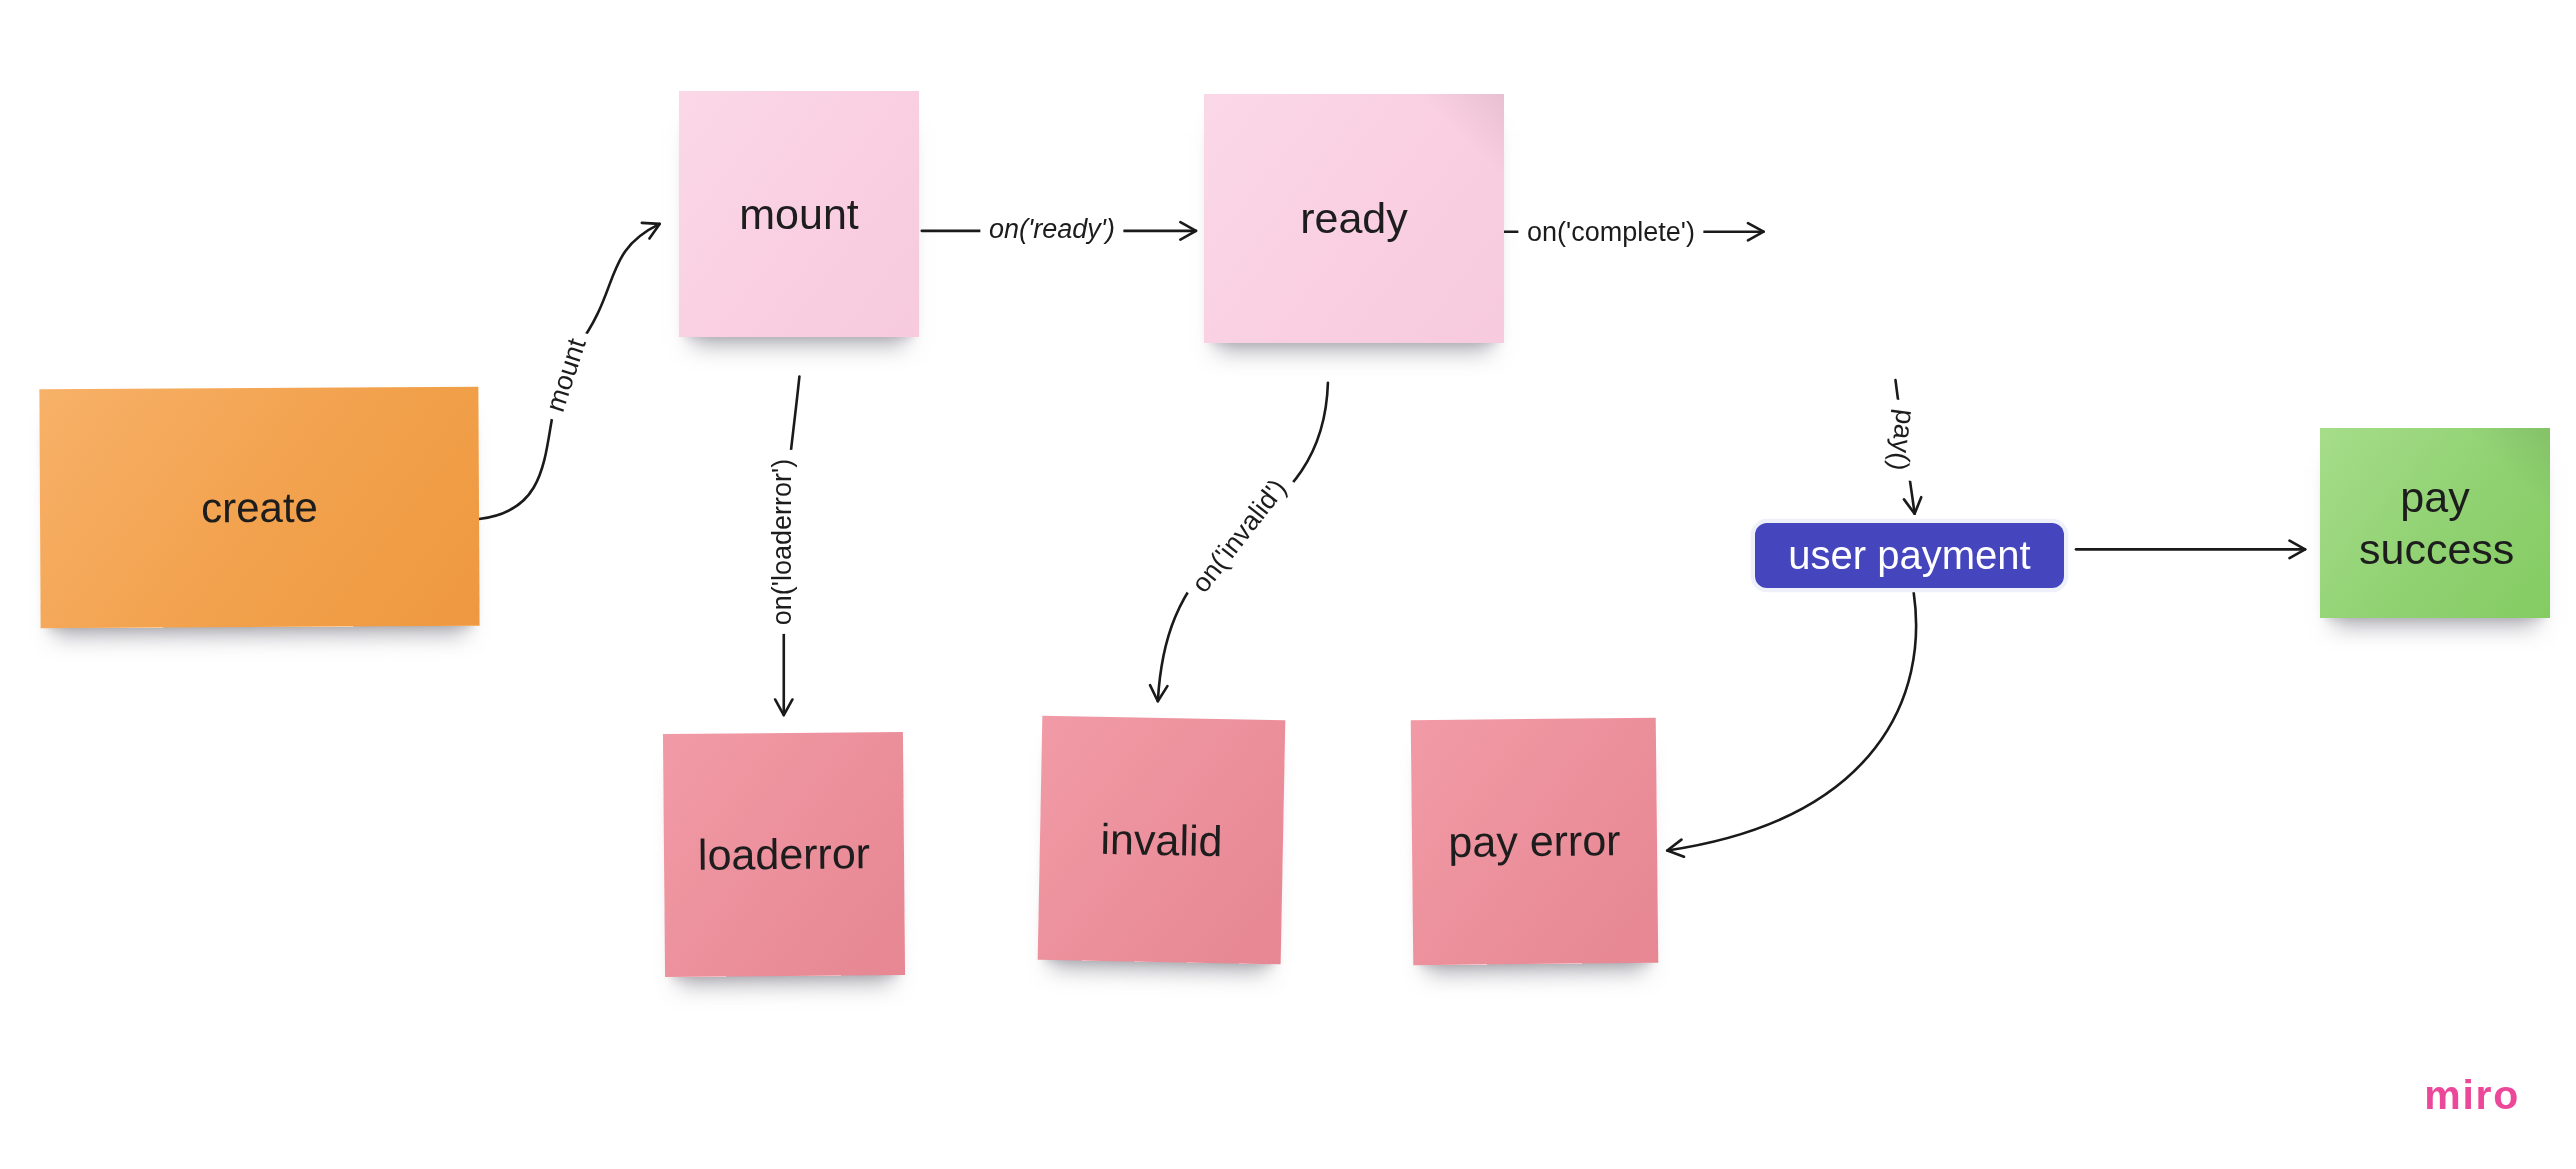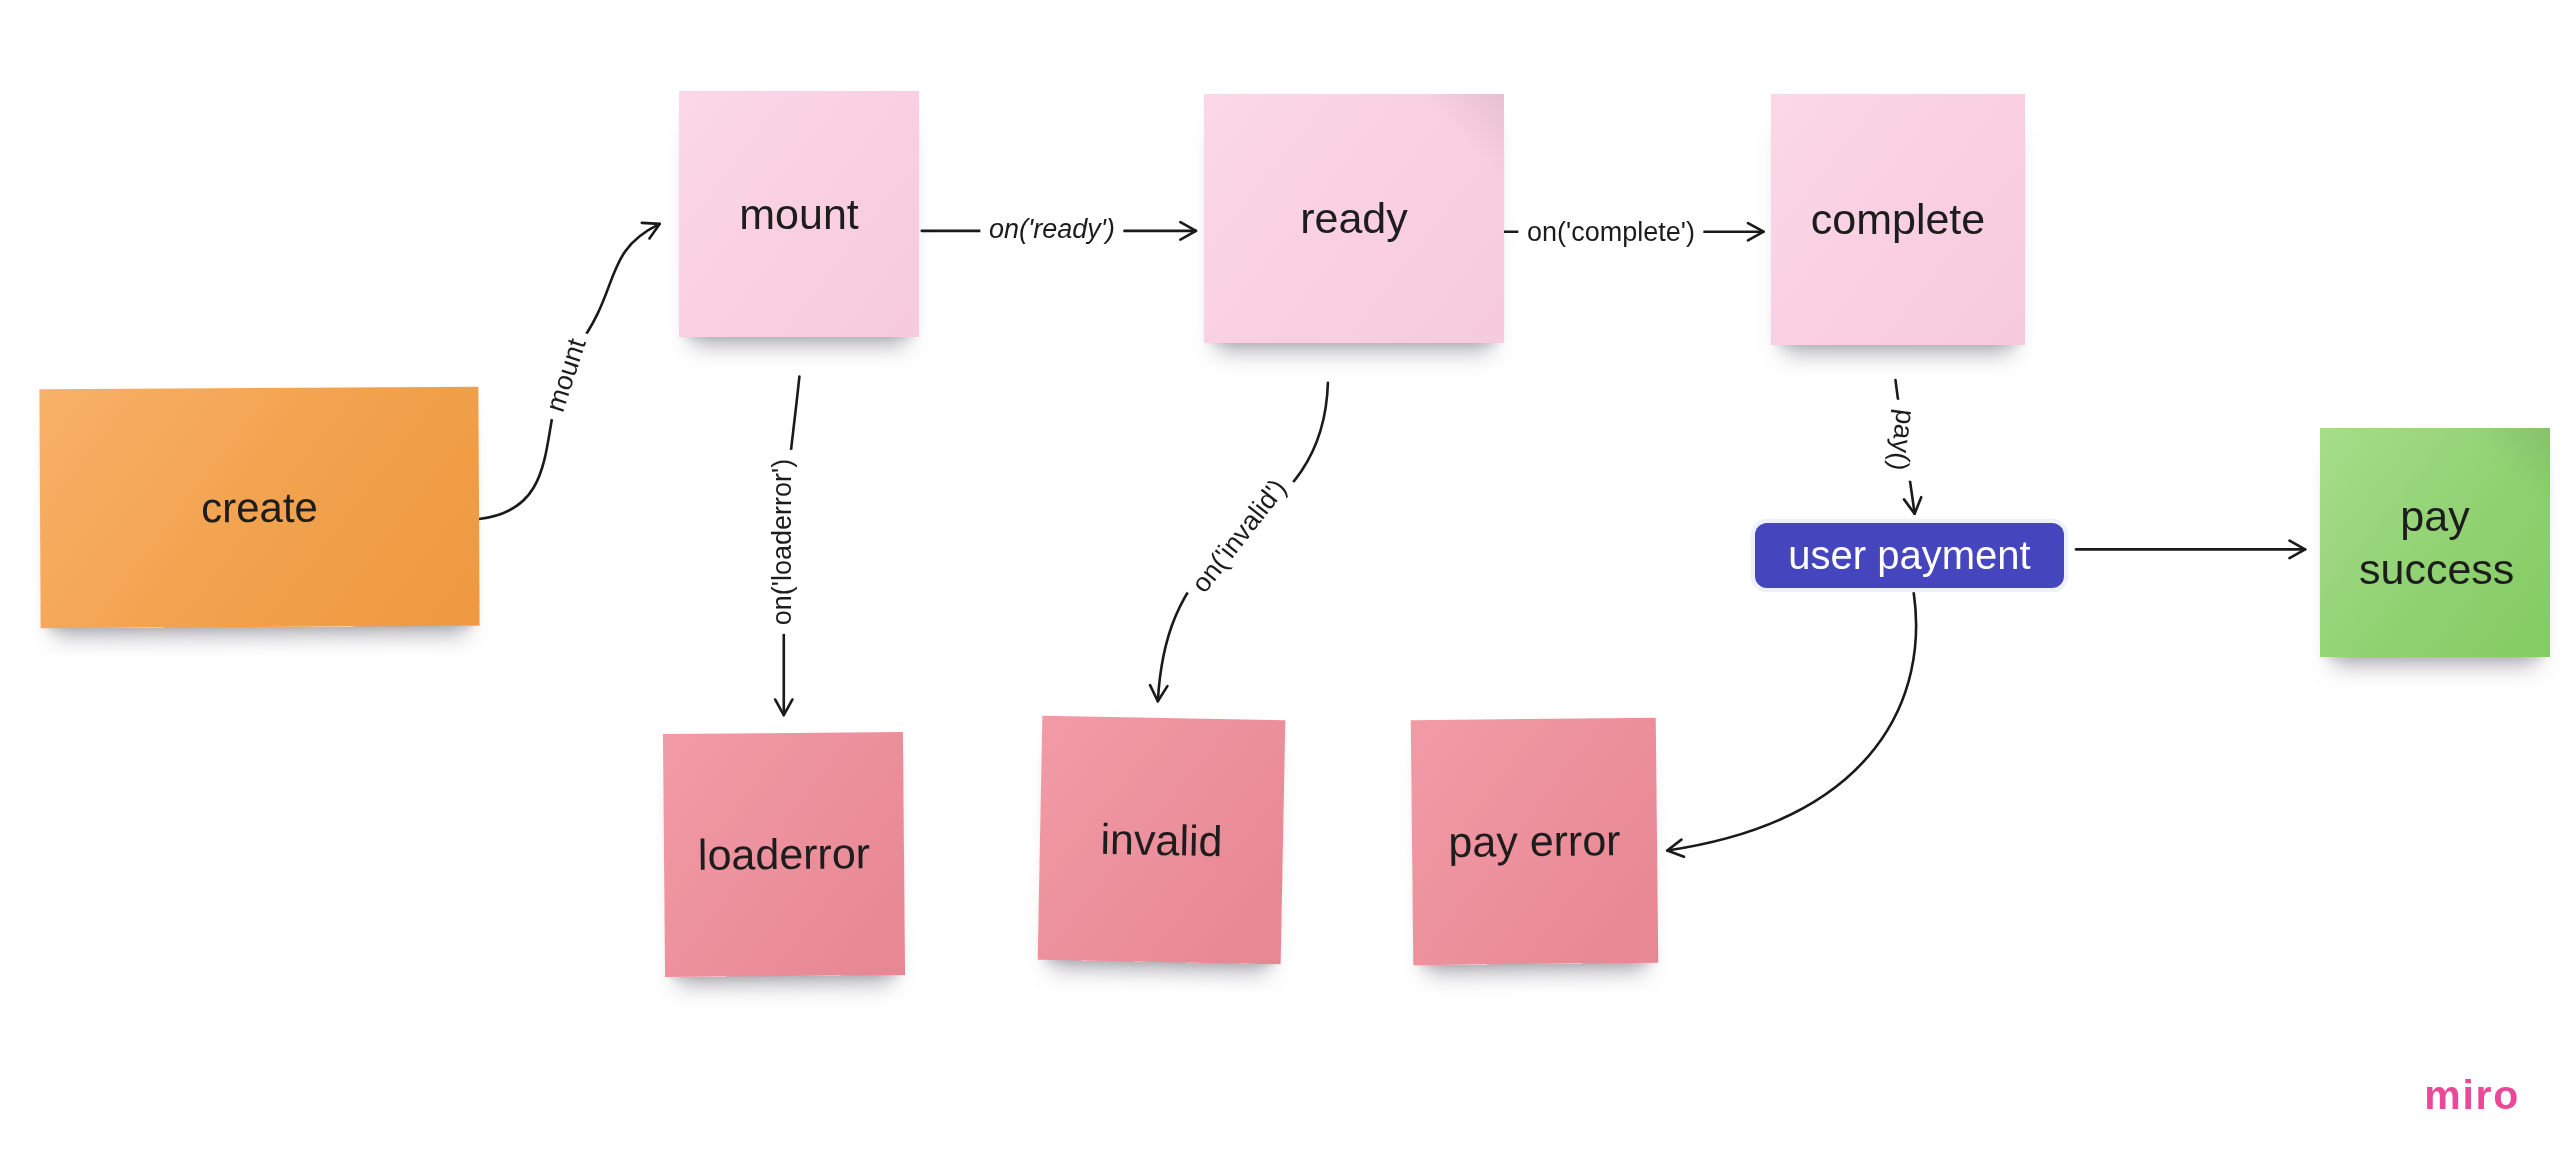--- a/index.html
+++ b/index.html
@@ -48,21 +48,21 @@
     background: linear-gradient(225deg, rgba(0,0,0,0.07) 0%, rgba(0,0,0,0.0) 55%);
     z-index: 1;
   }
   #note-create      { left: 40px;   top: 388px; width: 439px; height: 239px; transform: rotate(-0.3deg); }
   #note-mount       { left: 679px;  top: 91px; width: 240px; height: 246px; }
   #note-ready       { left: 1204px; top: 94px; width: 300px; height: 249px; }
   #note-complete    { left: 1771px; top: 94px; width: 254px; height: 251px; }
   #note-loaderror   { left: 664px;  top: 733px; width: 240px; height: 243px; transform: rotate(-0.5deg); }
   #note-invalid     { left: 1040px; top: 718px; width: 243px; height: 244px; transform: rotate(1.1deg); }
   #note-pay-error   { left: 1412px; top: 719px; width: 245px; height: 245px; transform: rotate(-0.6deg); }
-  #note-pay-success { left: 2320px; top: 428px; width: 230px; height: 229px; }
+  #note-pay-success { left: 2320px; top: 428px; width: 230px; height: 190px; }
   #note-pay-success .txt { max-width: 152px; }
   
   #shape-user-payment {
     position: absolute;
     left: 1755px; top: 523px;
     width: 309px; height: 65px;
     background: #4545be;
     border-radius: 12px;
     color: #ffffff;
     font-size: 40px;
@@ -126,23 +126,20 @@
   </div>
 
   <div class="note note-pink" id="note-mount">
     <span class="txt">mount</span>
   </div>
 
   <div class="note note-pink fold" id="note-ready">
     <span class="txt">ready</span>
   </div>
 
-  <div class="note note-pink" id="note-complete">
-    <span class="txt">complete</span>
-  </div>
 
   <div class="note note-rose" id="note-loaderror">
     <span class="txt">loaderror</span>
   </div>
 
   <div class="note note-rose" id="note-invalid">
     <span class="txt">invalid</span>
   </div>
 
   <div class="note note-rose" id="note-pay-error">

